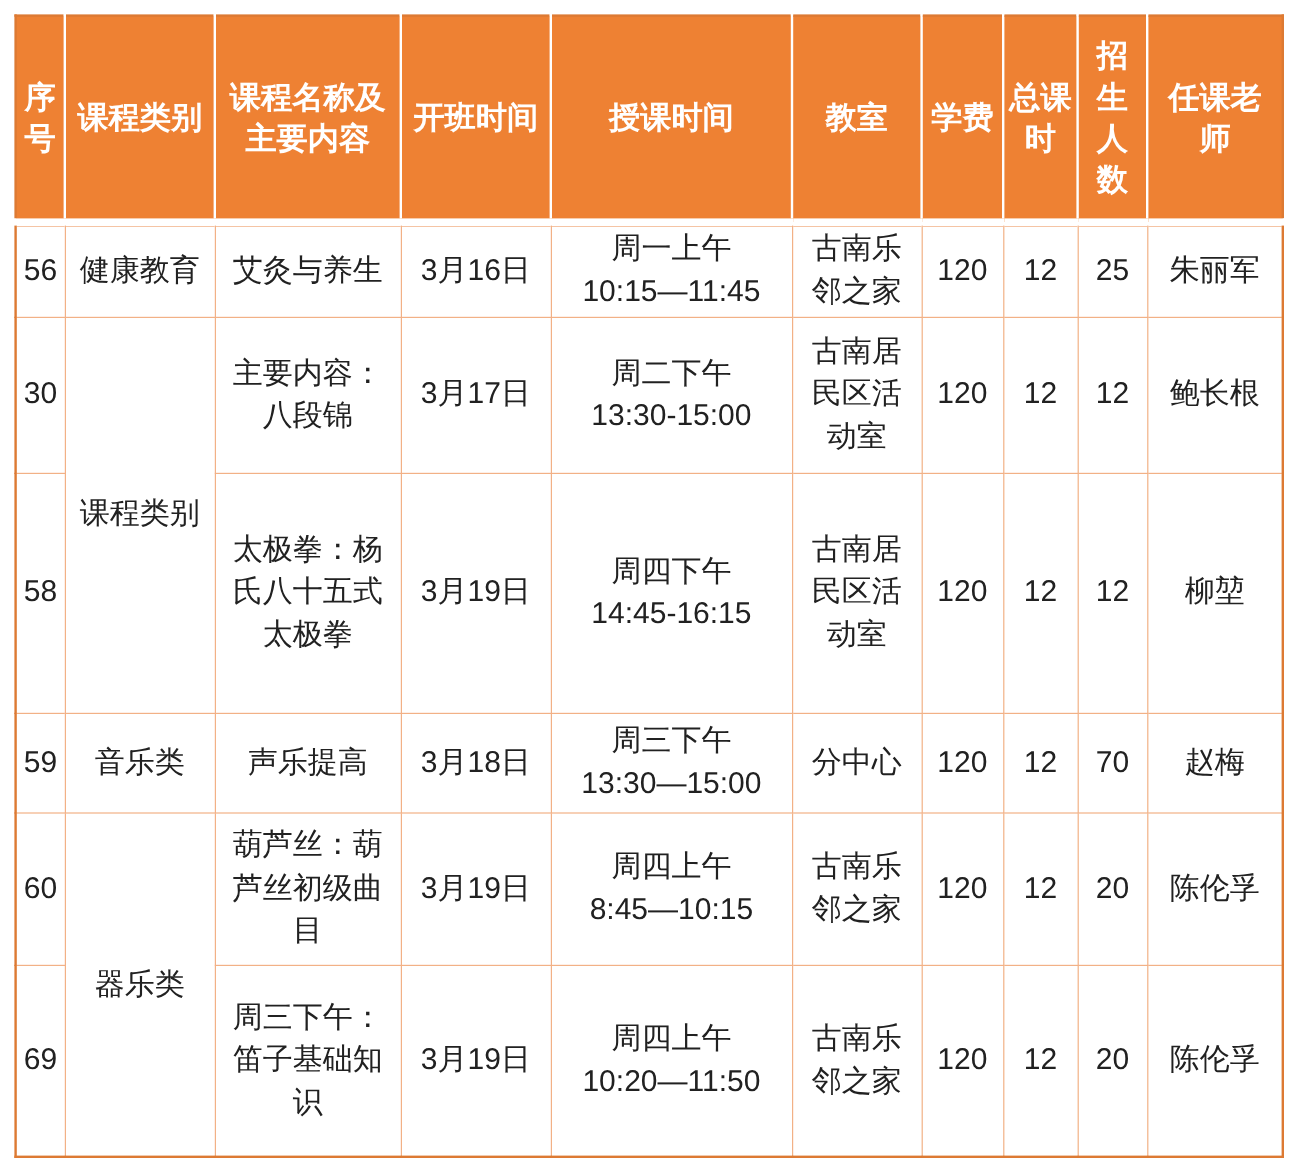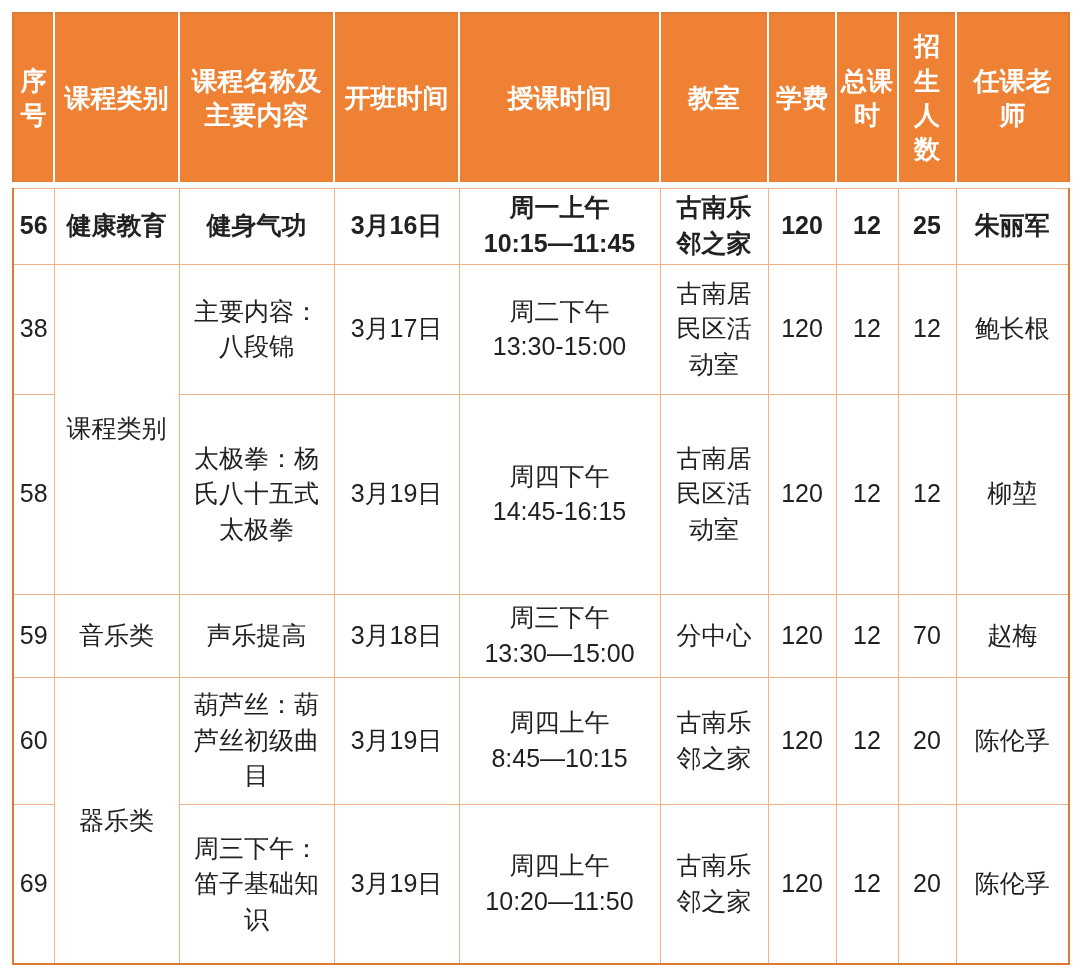--- a/index.html
+++ b/index.html
@@ -27,21 +27,21 @@
   col.w2 { width: 155px; }
   col.w3 { width: 125px; }
   col.w4 { width: 201px; }
   col.w5 { width: 108px; }
   col.w6 { width: 68px; }
   col.w7 { width: 62px; }
   col.w8 { width: 58px; }
   col.w9 { width: 113px; }
   
   tr.h-hdr { height: 172px; }
-  tr.h-56  { height: 79px; font-weight: bold; }
+  tr.h-56  { height: 79px; }
   tr.h-57  { height: 130px; }
   tr.h-58  { height: 200px; }
   tr.h-59  { height: 83px; }
   tr.h-60  { height: 127px; }
   tr.h-61  { height: 160px; }
 
   th {
     background: #EE8133;
     color: #ffffff;
     font-weight: bold;
@@ -104,33 +104,33 @@
 人
 数</th>
         <th>任课老
 师</th>
       </tr>
     </thead>
     <tbody>
       <tr class="h-56">
         <td>56</td>
         <td>健康教育</td>
-        <td>健身气功</td>
+        <td>艾灸与养生</td>
         <td>3月16日</td>
         <td>周一上午
 10:15—11:45</td>
         <td>古南乐
 邻之家</td>
         <td>120</td>
         <td>12</td>
         <td>25</td>
         <td>朱丽军</td>
       </tr>
       <tr class="h-57">
-        <td>38</td>
+        <td>30</td>
         <td rowspan="2">课程类别</td>
         <td>主要内容：
 八段锦</td>
         <td>3月17日</td>
         <td>周二下午
 13:30-15:00</td>
         <td>古南居
 民区活
 动室</td>
         <td>120</td>

